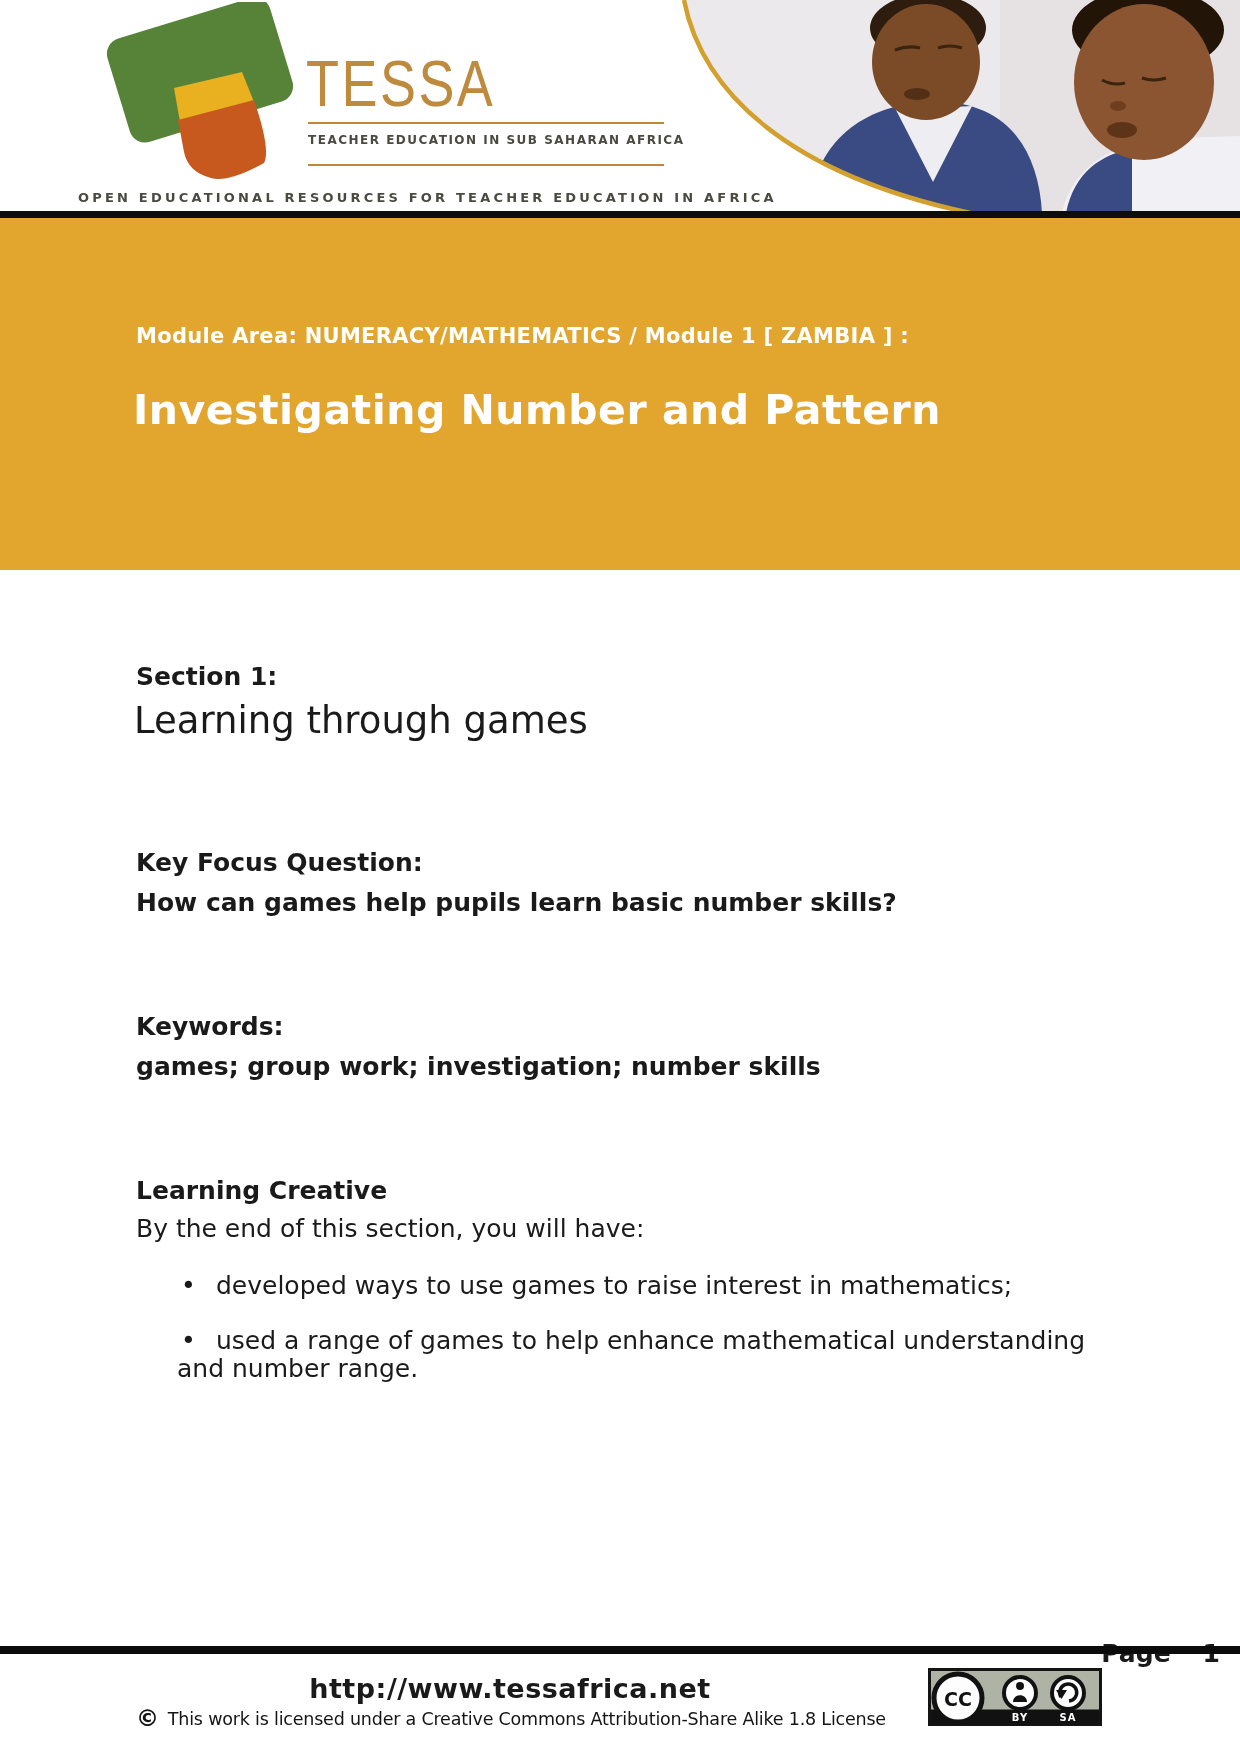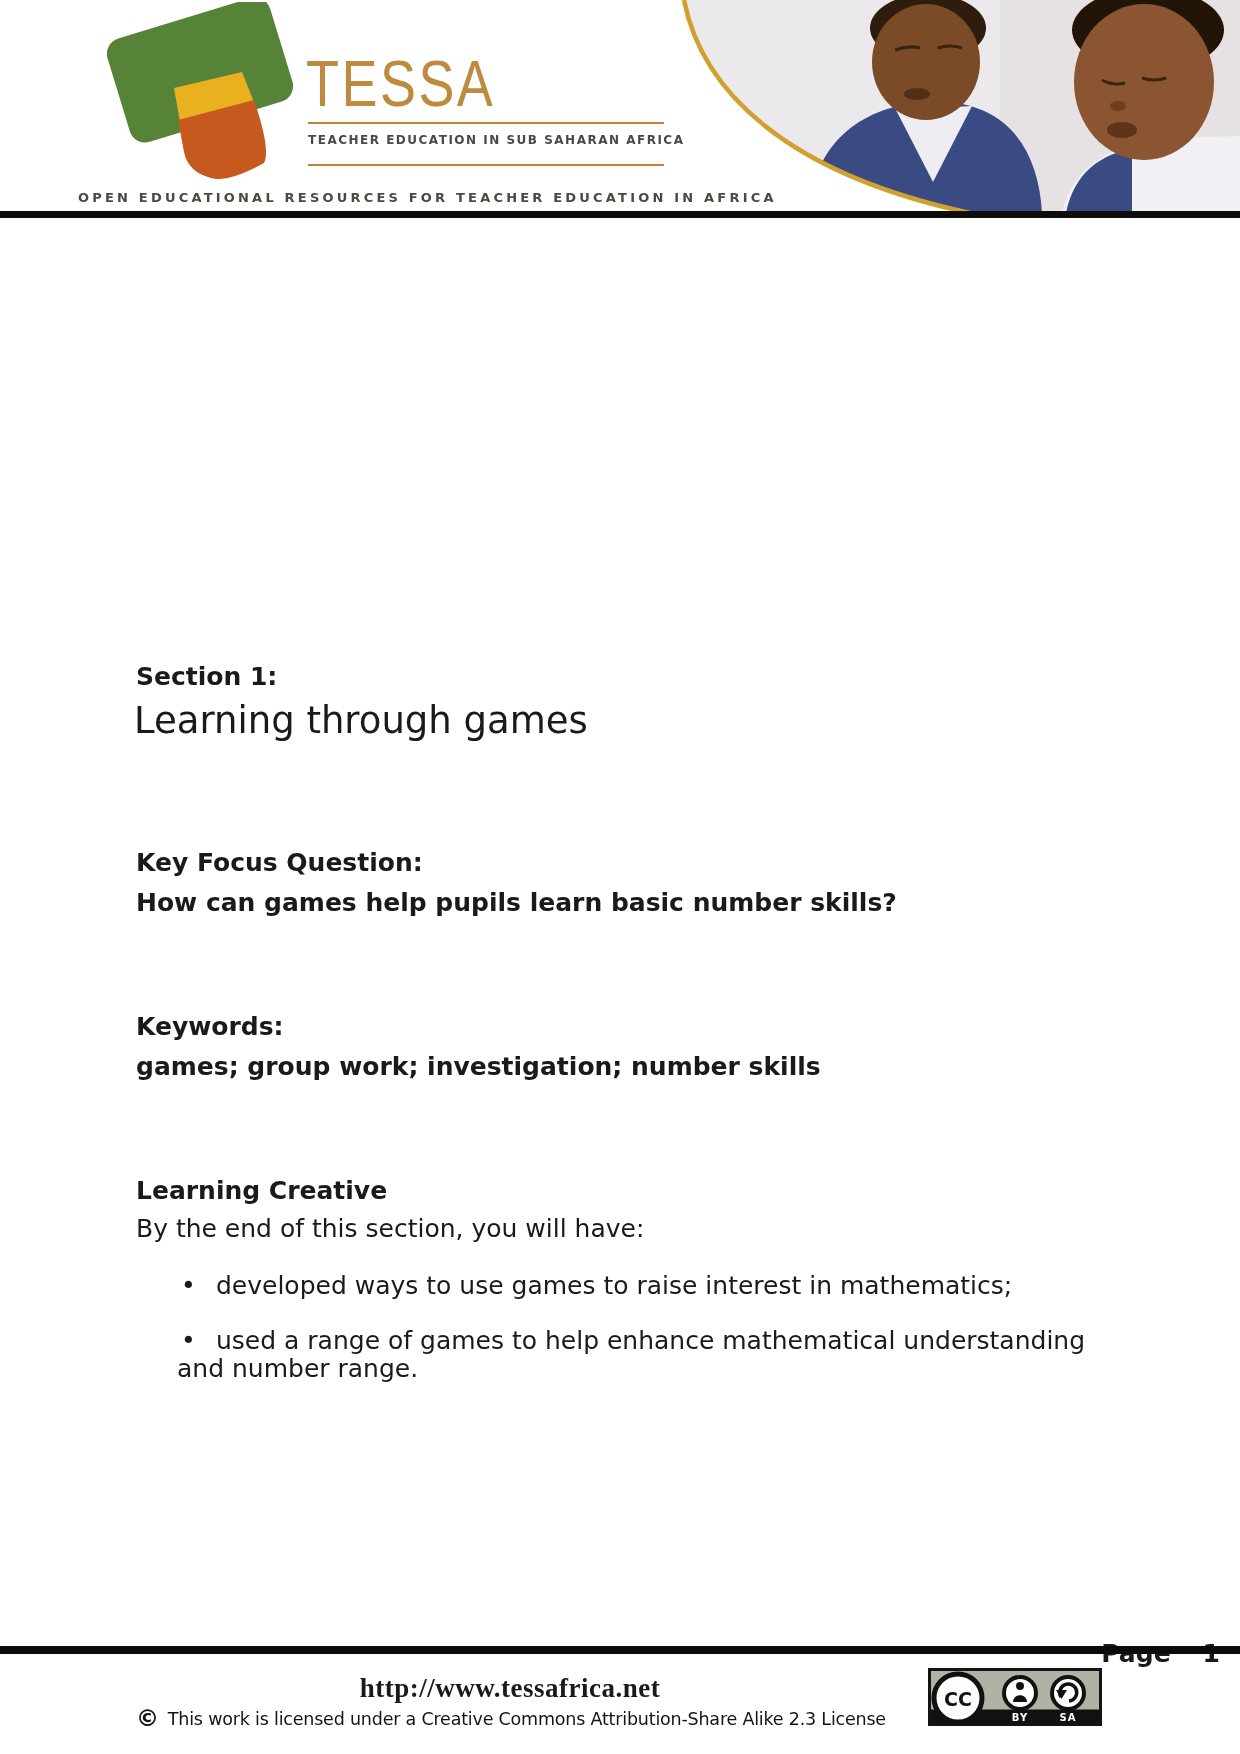--- a/index.html
+++ b/index.html
@@ -51,21 +51,21 @@
   .dot{display:inline-block;width:35px;padding-left:4px;}
 
   
   .page-row{
     position:absolute;right:20px;top:1615px;display:flex;gap:32px;
     font-size:25px;font-weight:700;margin-top:24px;
   }
   .footer-rule{position:absolute;left:0;top:1646px;width:1240px;height:8px;background:#0b0b0b;}
   .site-url{
     position:absolute;left:0;top:1673px;width:1020px;text-align:center;
-    font-size:27px;font-weight:700;letter-spacing:.5px;font-family:Liberation Serif, serif;
+    font-size:27px;font-weight:700;letter-spacing:.5px;
   }
   .license{
     position:absolute;left:136px;top:1707px;display:flex;align-items:center;gap:9px;
     font-size:17.5px;letter-spacing:-.2px;color:#141414;white-space:nowrap;
   }
   .license .copy{font-size:23px;font-weight:700;line-height:1;}
   .cc-badge{position:absolute;left:928px;top:1668px;}
 </style>
 </head>
 <body>
@@ -114,20 +114,24 @@
         <path d="M472,78 Q484,82 496,78" stroke="#3A2410" stroke-width="3" fill="none"></path>
         <ellipse cx="448" cy="106" rx="8" ry="5" fill="#6E3E1E"></ellipse>
         <ellipse cx="452" cy="130" rx="15" ry="8" fill="#5E3418"></ellipse>
       </g>
       <path d="M14,0 C32,92 118,174 300,213" stroke="#D2A02E" stroke-width="4.5" fill="none"></path>
     </svg>
   </header>
 
   <div class="header-divider"></div>
 
+  <section class="banner">
+    <div class="module-area">Module Area: NUMERACY/MATHEMATICS / Module 1 [ ZAMBIA ] :</div>
+    <h1 class="module-title">Investigating Number and Pattern</h1>
+  </section>
 
   <main>
     <div class="t b fs25" style="top:662px">Section 1:</div>
     <h2 class="t section-title" style="left:134px;top:700px">Learning through games</h2>
 
     <div class="t b fs25" style="top:848px">Key Focus Question:</div>
     <div class="t b fs25" style="top:888px">How can games help pupils learn basic number skills?</div>
 
     <div class="t b fs25" style="top:1012px">Keywords:</div>
     <div class="t b fs25" style="top:1052px">games; group work; investigation; number skills</div>
@@ -149,21 +153,21 @@
       <span>Page</span>
       <span>1</span>
     </div>
 
     <div class="footer-rule"></div>
 
     <div class="site-url">http://www.tessafrica.net</div>
 
     <div class="license">
       <span class="copy">©</span>
-      <span>This work is licensed under a Creative Commons Attribution-Share Alike 2.3 License</span>
+      <span>This work is licensed under a Creative Commons Attribution-Share Alike 1.8 License</span>
     </div>
 
     <svg class="cc-badge" width="174" height="72" viewBox="0 0 174 72">
       <rect x="1.5" y="1.5" width="171" height="55" fill="#AFB3A6" stroke="#141414" stroke-width="3"></rect>
       <rect x="3" y="41.5" width="168" height="14" fill="#111111"></rect>
       <g>
         <circle cx="30" cy="30" r="24" fill="#FDFDFD" stroke="#111111" stroke-width="5"></circle>
         <text x="30" y="38" text-anchor="middle" font-family="DejaVu Sans, sans-serif" font-size="19" font-weight="700" fill="#111111">CC</text>
       </g>
       <g>

